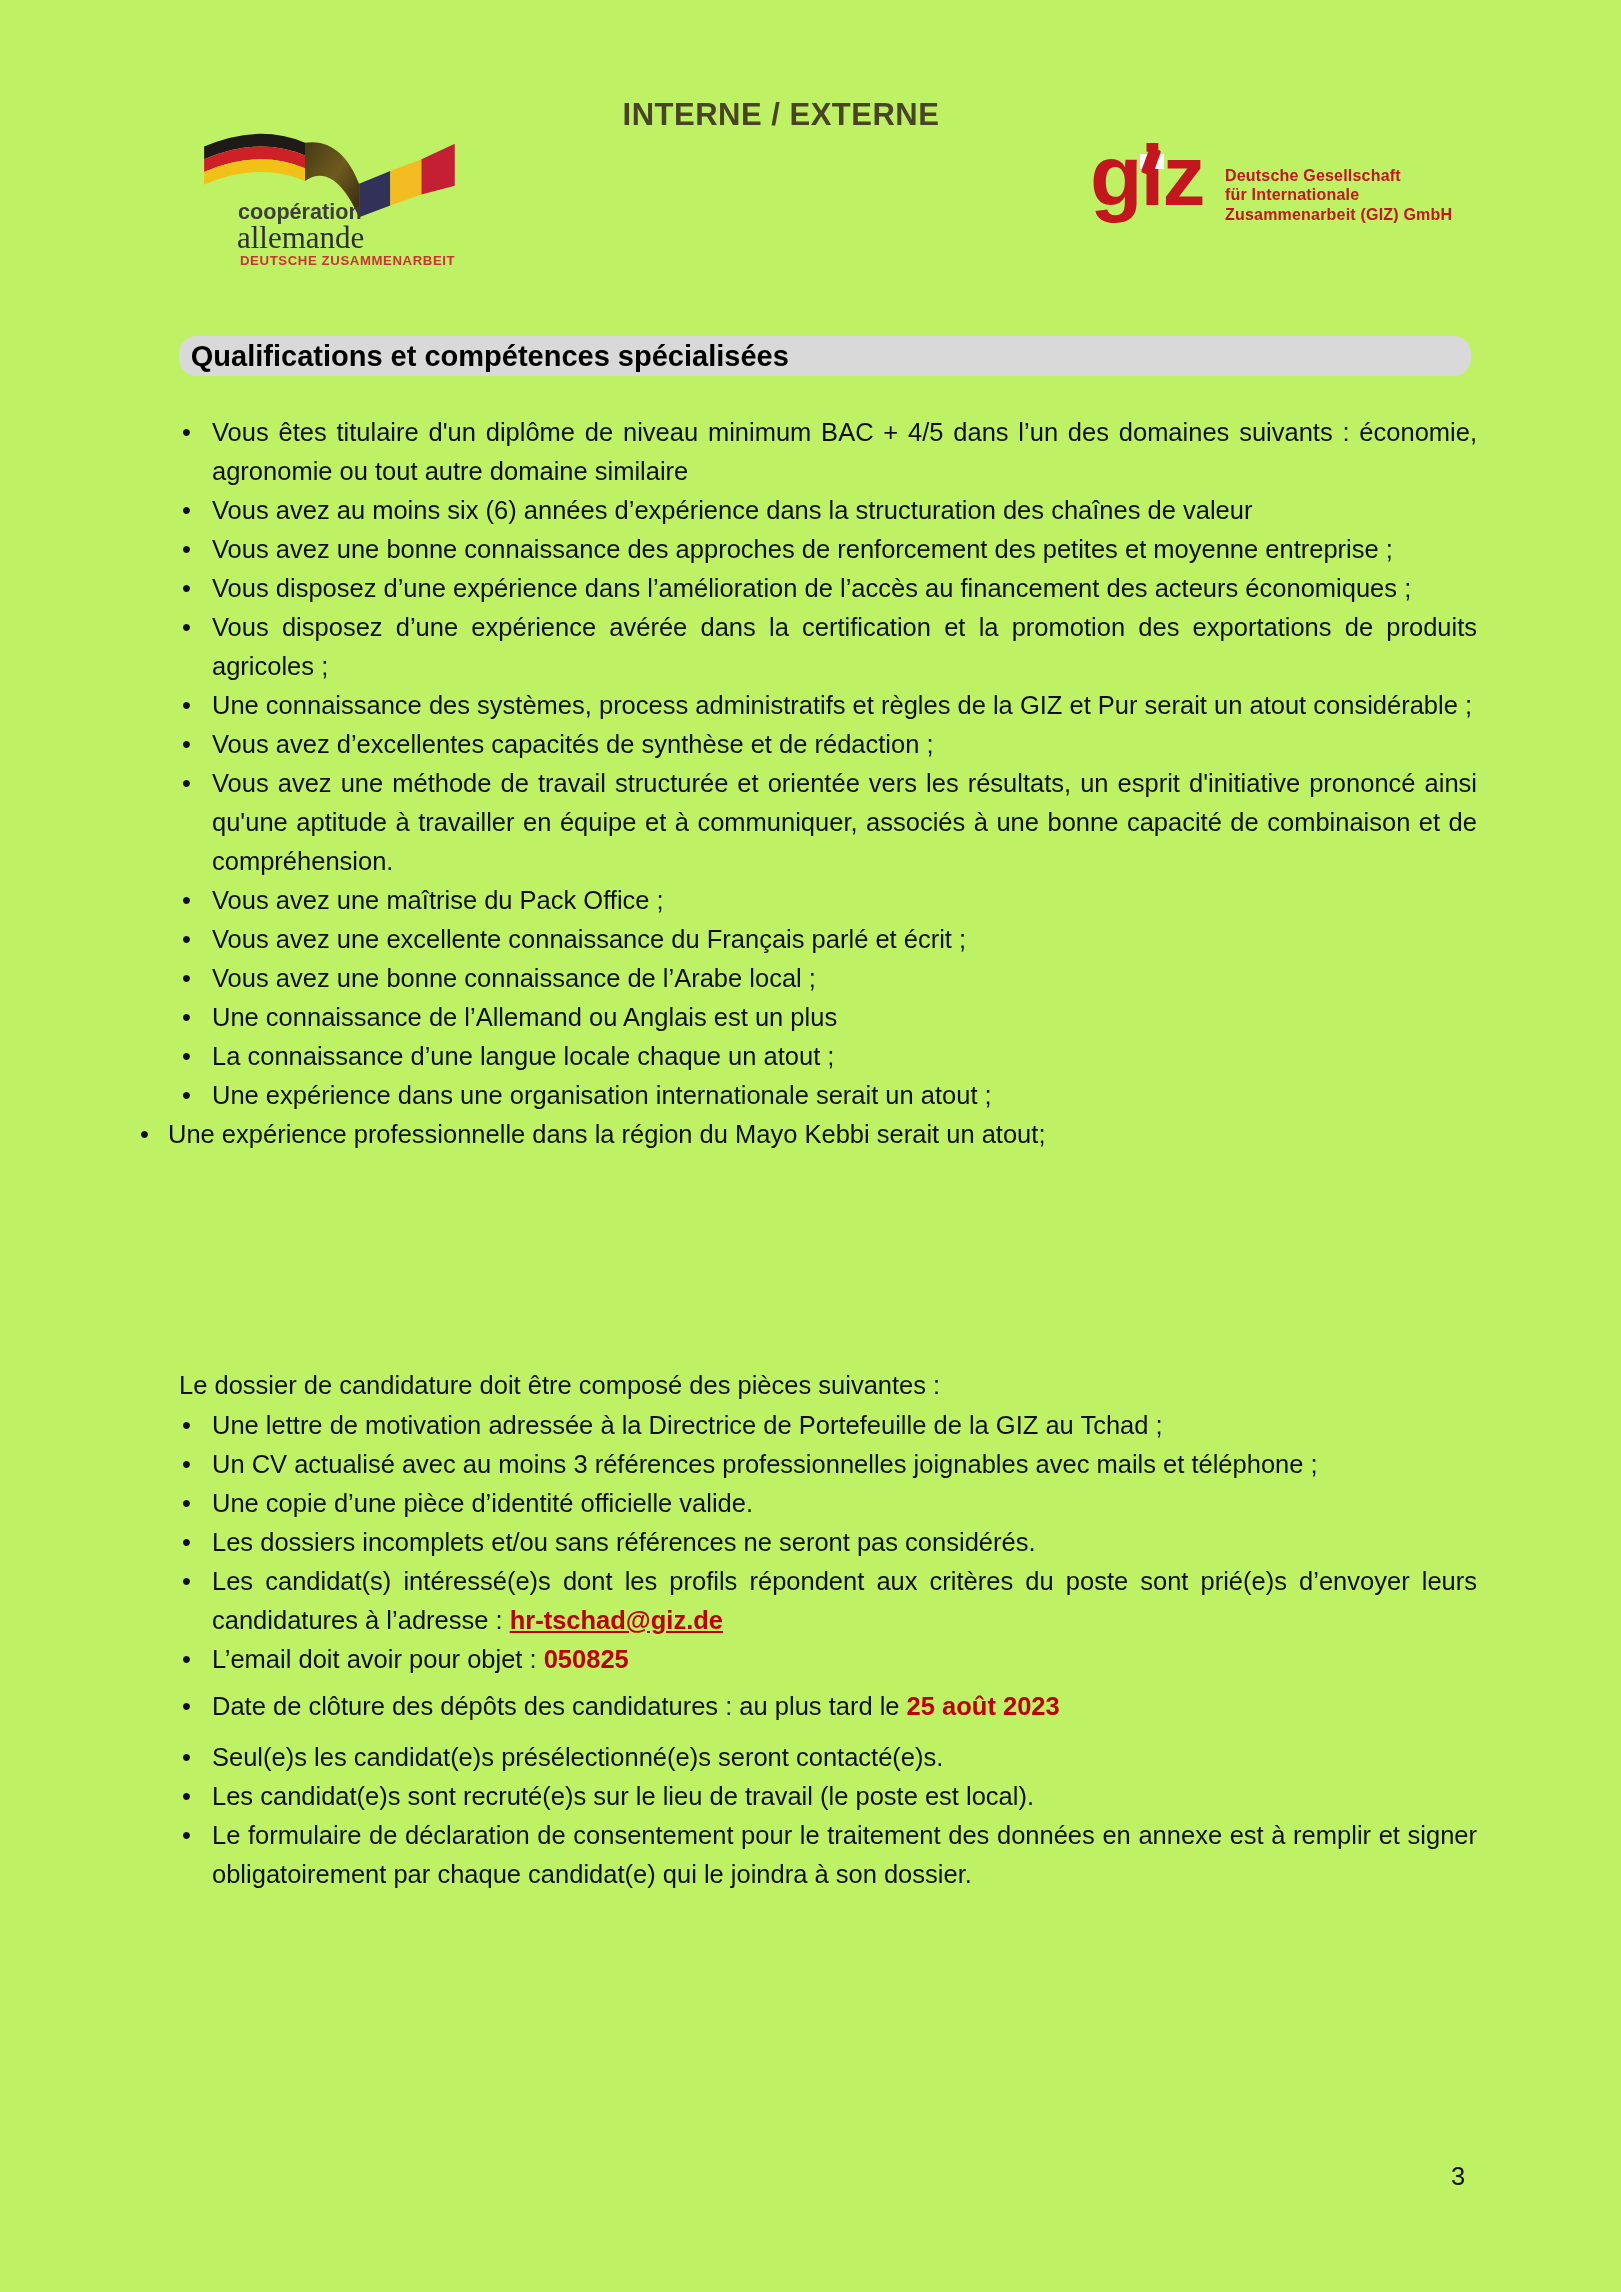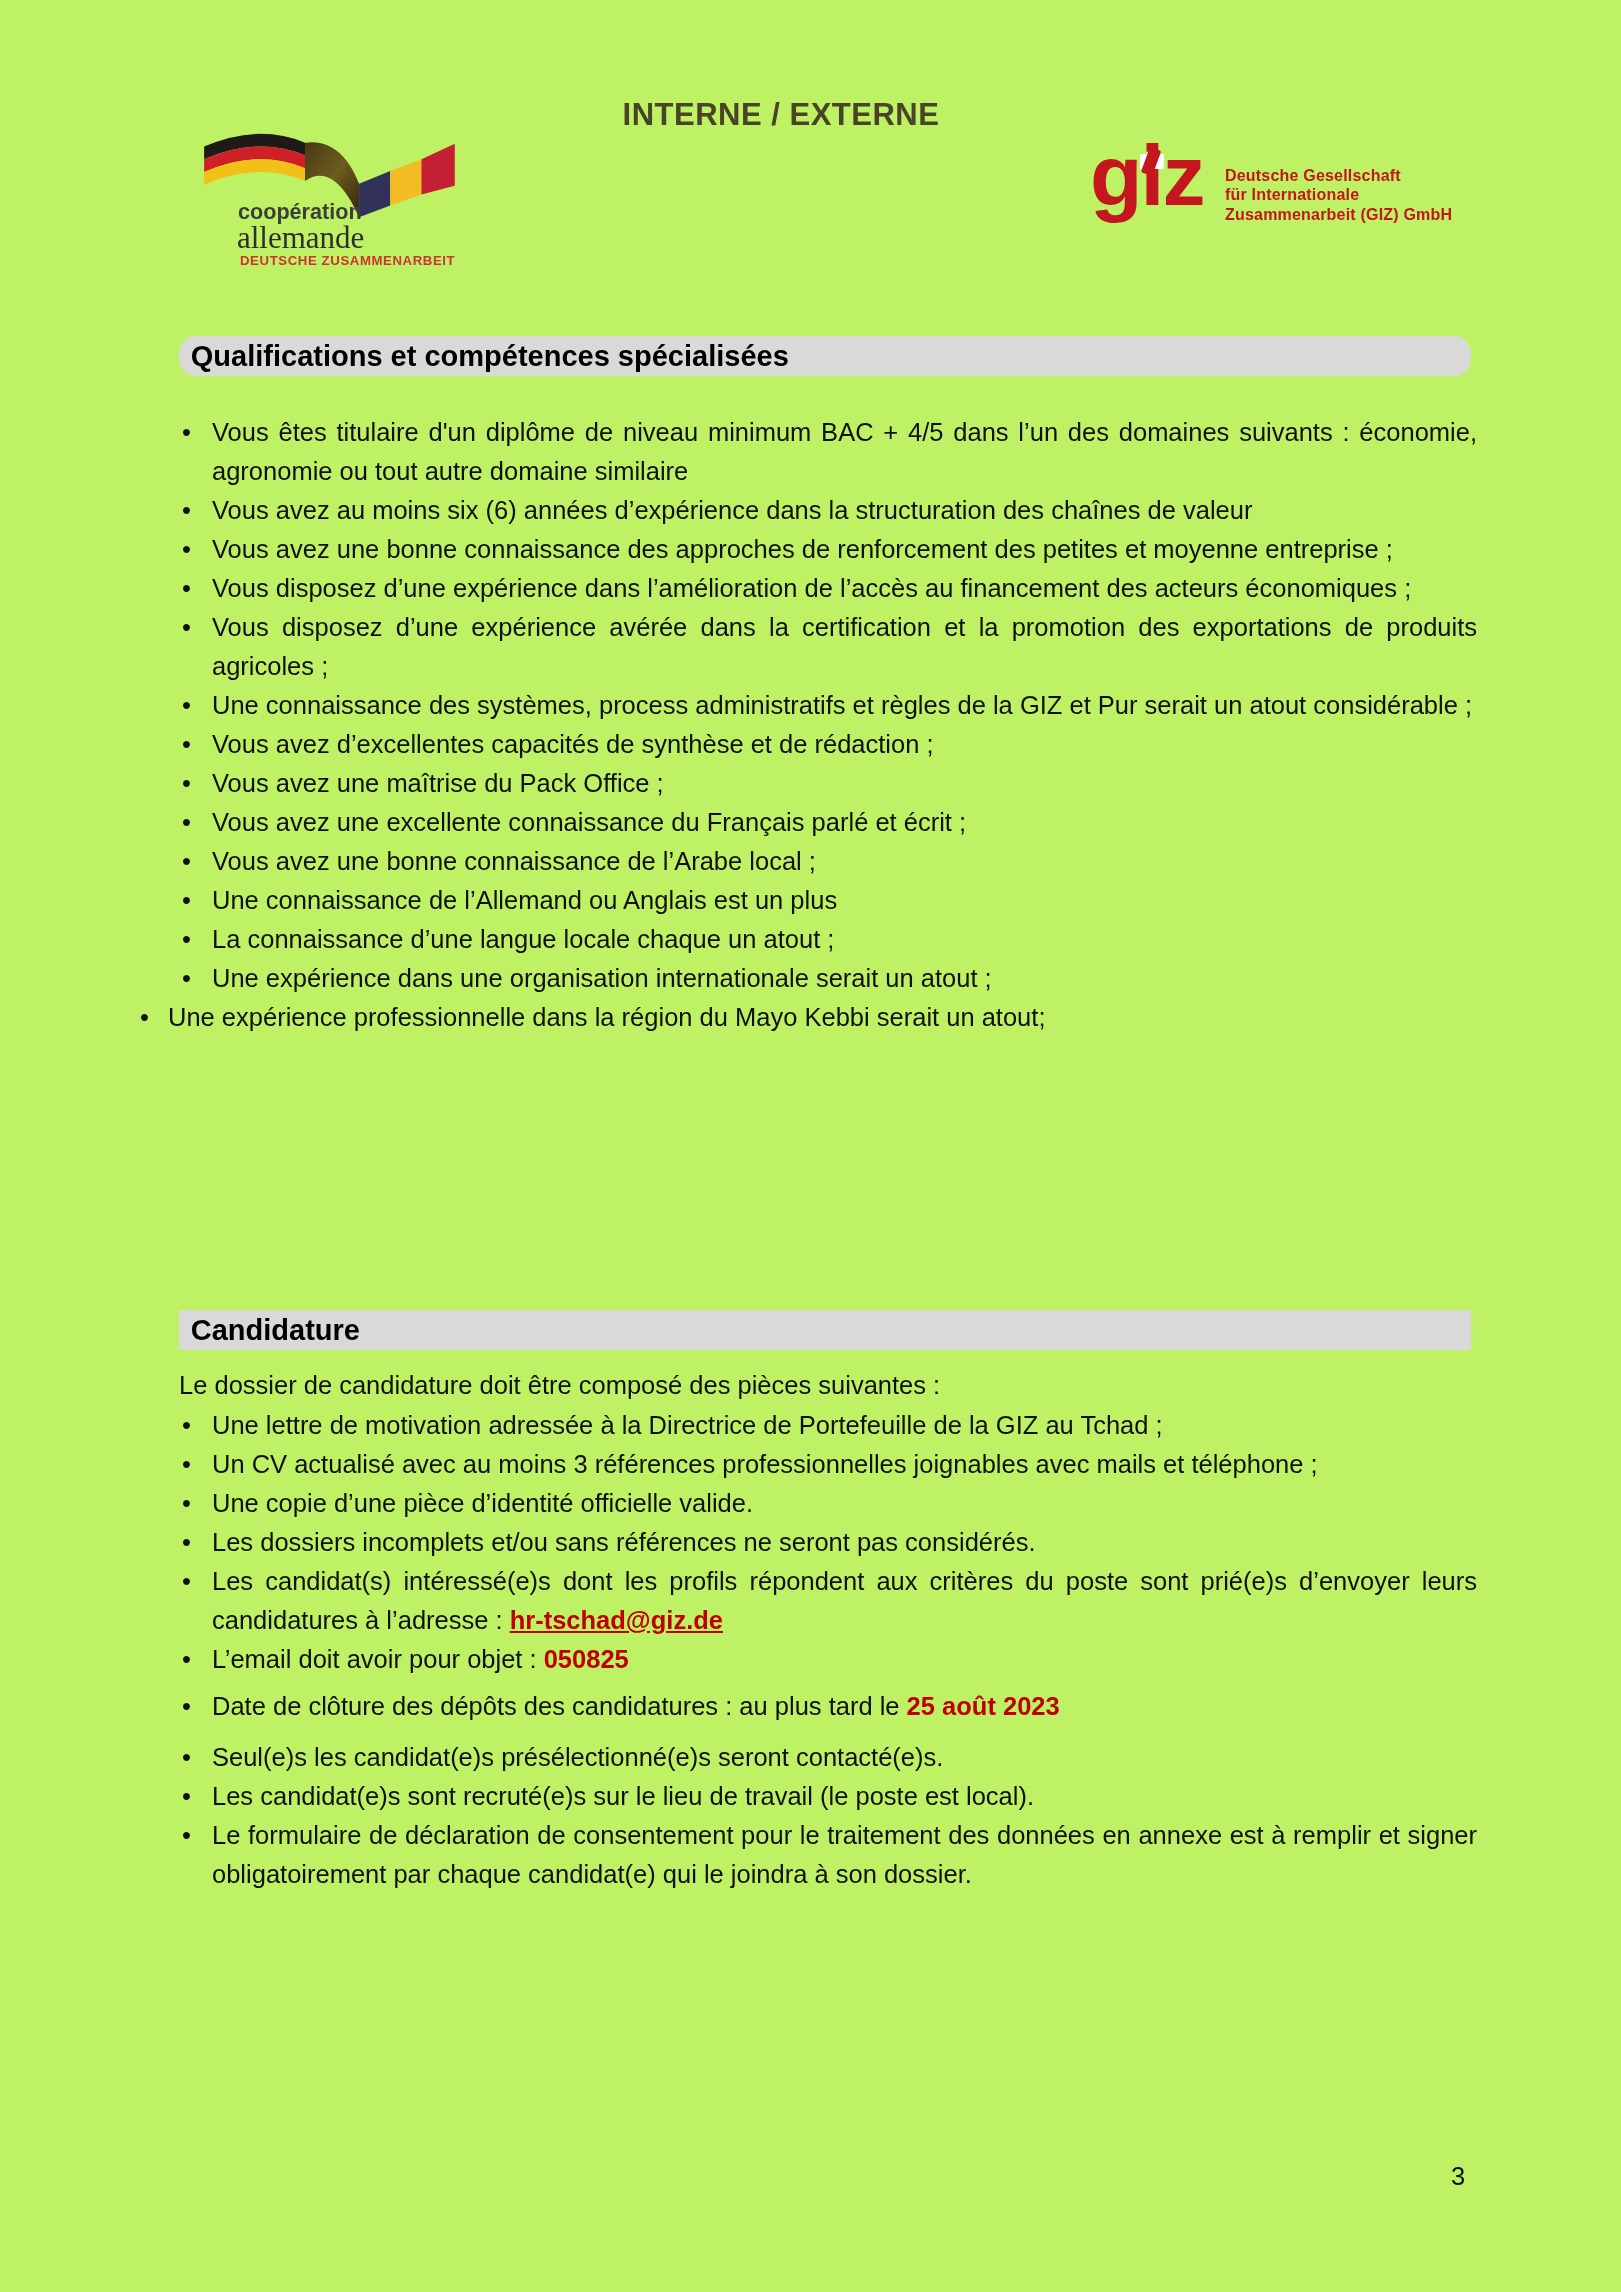--- a/index.html
+++ b/index.html
@@ -104,30 +104,30 @@
   <div class="section-bar bar-qual">Qualifications et compétences spécialisées</div>
 
   <div class="list qual-list">
     <div class="item">Vous êtes titulaire d'un diplôme de niveau minimum BAC + 4/5 dans l’un des domaines suivants : économie, agronomie ou tout autre domaine similaire</div>
     <div class="item">Vous avez au moins six (6) années d’expérience dans la structuration des chaînes de valeur</div>
     <div class="item">Vous avez une bonne connaissance des approches de renforcement des petites et moyenne entreprise ;</div>
     <div class="item">Vous disposez d’une expérience dans l’amélioration de l’accès au financement des acteurs économiques ;</div>
     <div class="item">Vous disposez d’une expérience avérée dans la certification et la promotion des exportations de produits agricoles ;</div>
     <div class="item">Une connaissance des systèmes, process administratifs et règles de la GIZ et Pur serait un atout considérable ;</div>
     <div class="item">Vous avez d’excellentes capacités de synthèse et de rédaction ;</div>
+    <div class="item">Vous avez une méthode de travail structurée et orientée vers les résultats, un esprit d'initiative prononcé ainsi qu'une aptitude à travailler en équipe et à communiquer, associés à une bonne capacité de combinaison et de compréhension.</div>
     <div class="item">Vous avez une maîtrise du Pack Office ;</div>
     <div class="item">Vous avez une excellente connaissance du Français parlé et écrit ;</div>
     <div class="item">Vous avez une bonne connaissance de l’Arabe local ;</div>
     <div class="item">Une connaissance de l’Allemand ou Anglais est un plus</div>
     <div class="item">La connaissance d’une langue locale chaque un atout ;</div>
     <div class="item">Une expérience dans une organisation internationale serait un atout ;</div>
     <div class="item outdent">Une expérience professionnelle dans la région du Mayo Kebbi serait un atout;</div>
   </div>
 
-  <div class="section-bar bar-cand">Candidature</div>
 
   <div class="cand-intro">Le dossier de candidature doit être composé des pièces suivantes :</div>
 
   <div class="list cand-list">
     <div class="item"><span>Une lettre de motivation adressée à la Directrice de Portefeuille de la GIZ au Tchad ;</span></div>
     <div class="item"><span>Un CV actualisé avec au moins 3 références professionnelles joignables avec mails et téléphone ;</span></div>
     <div class="item"><span>Une copie d’une pièce d’identité officielle valide.</span></div>
     <div class="item"><span>Les dossiers incomplets et/ou sans références ne seront pas considérés.</span></div>
     <div class="item"><span>Les candidat(s) intéressé(e)s dont les profils répondent aux critères du poste sont prié(e)s d’envoyer leurs candidatures à l’adresse : </span><span class="red link">hr-tschad@giz.de</span></div>
     <div class="item"><span>L’email doit avoir pour objet : </span><span class="red">050825</span></div>

